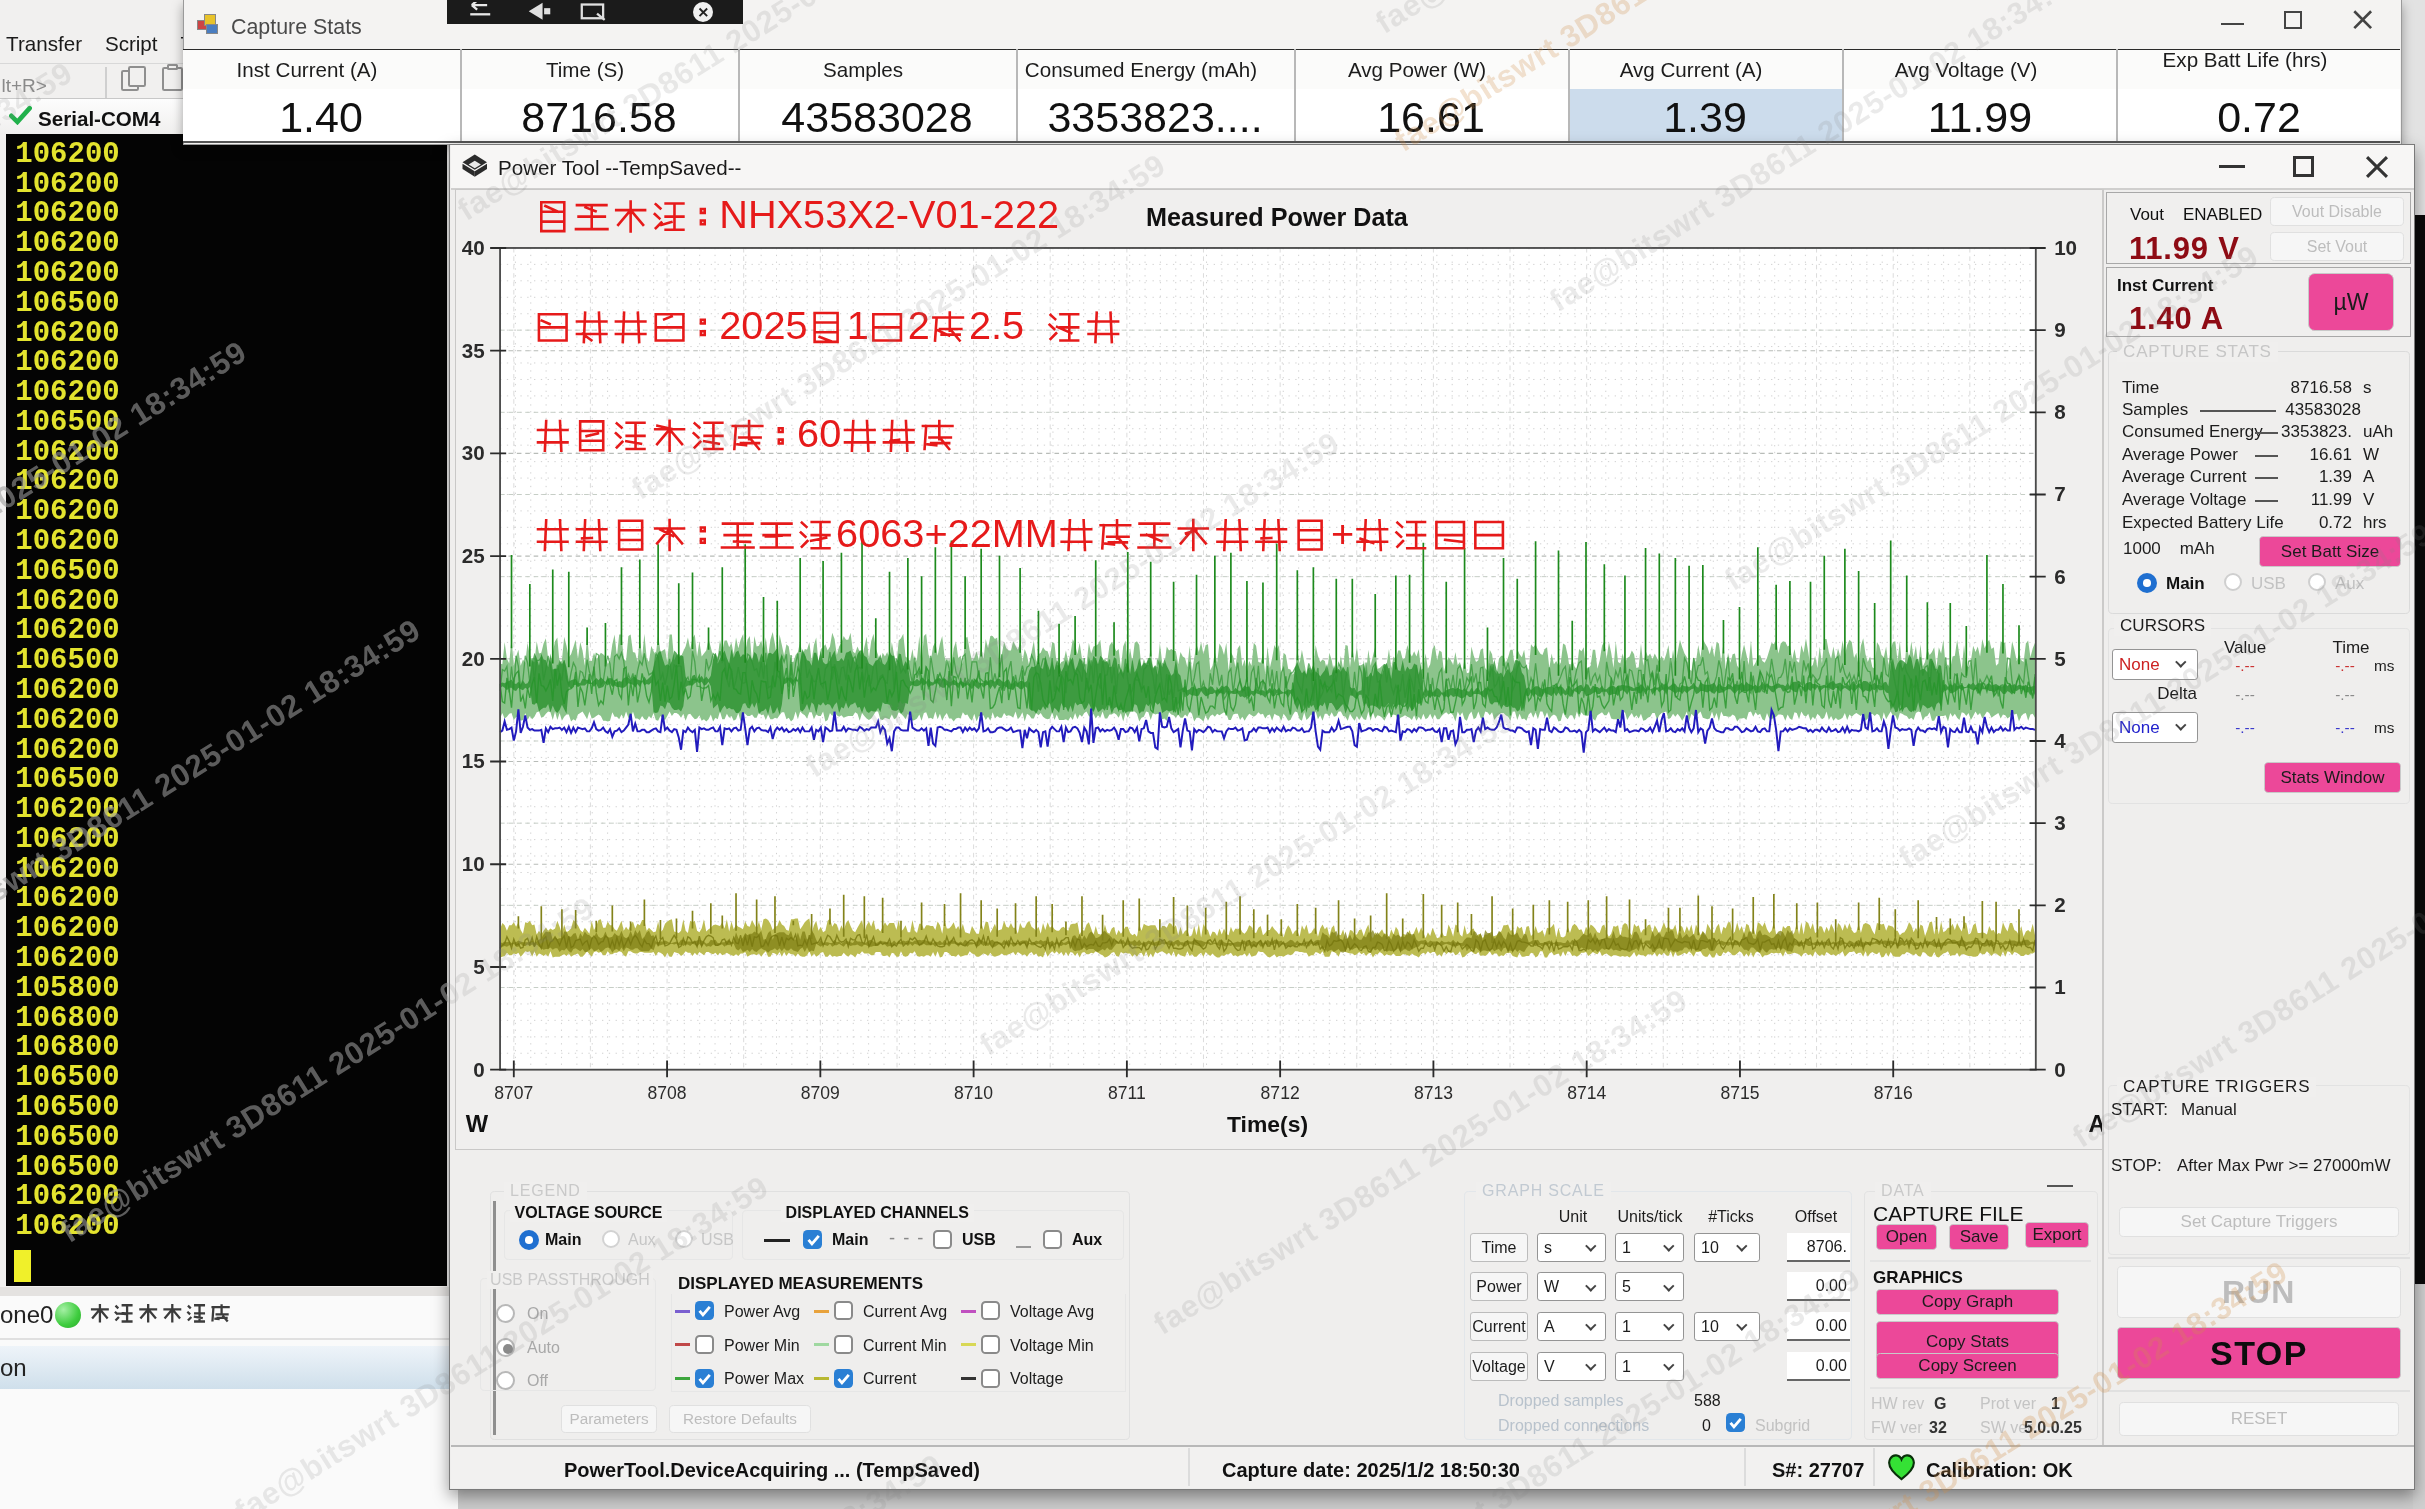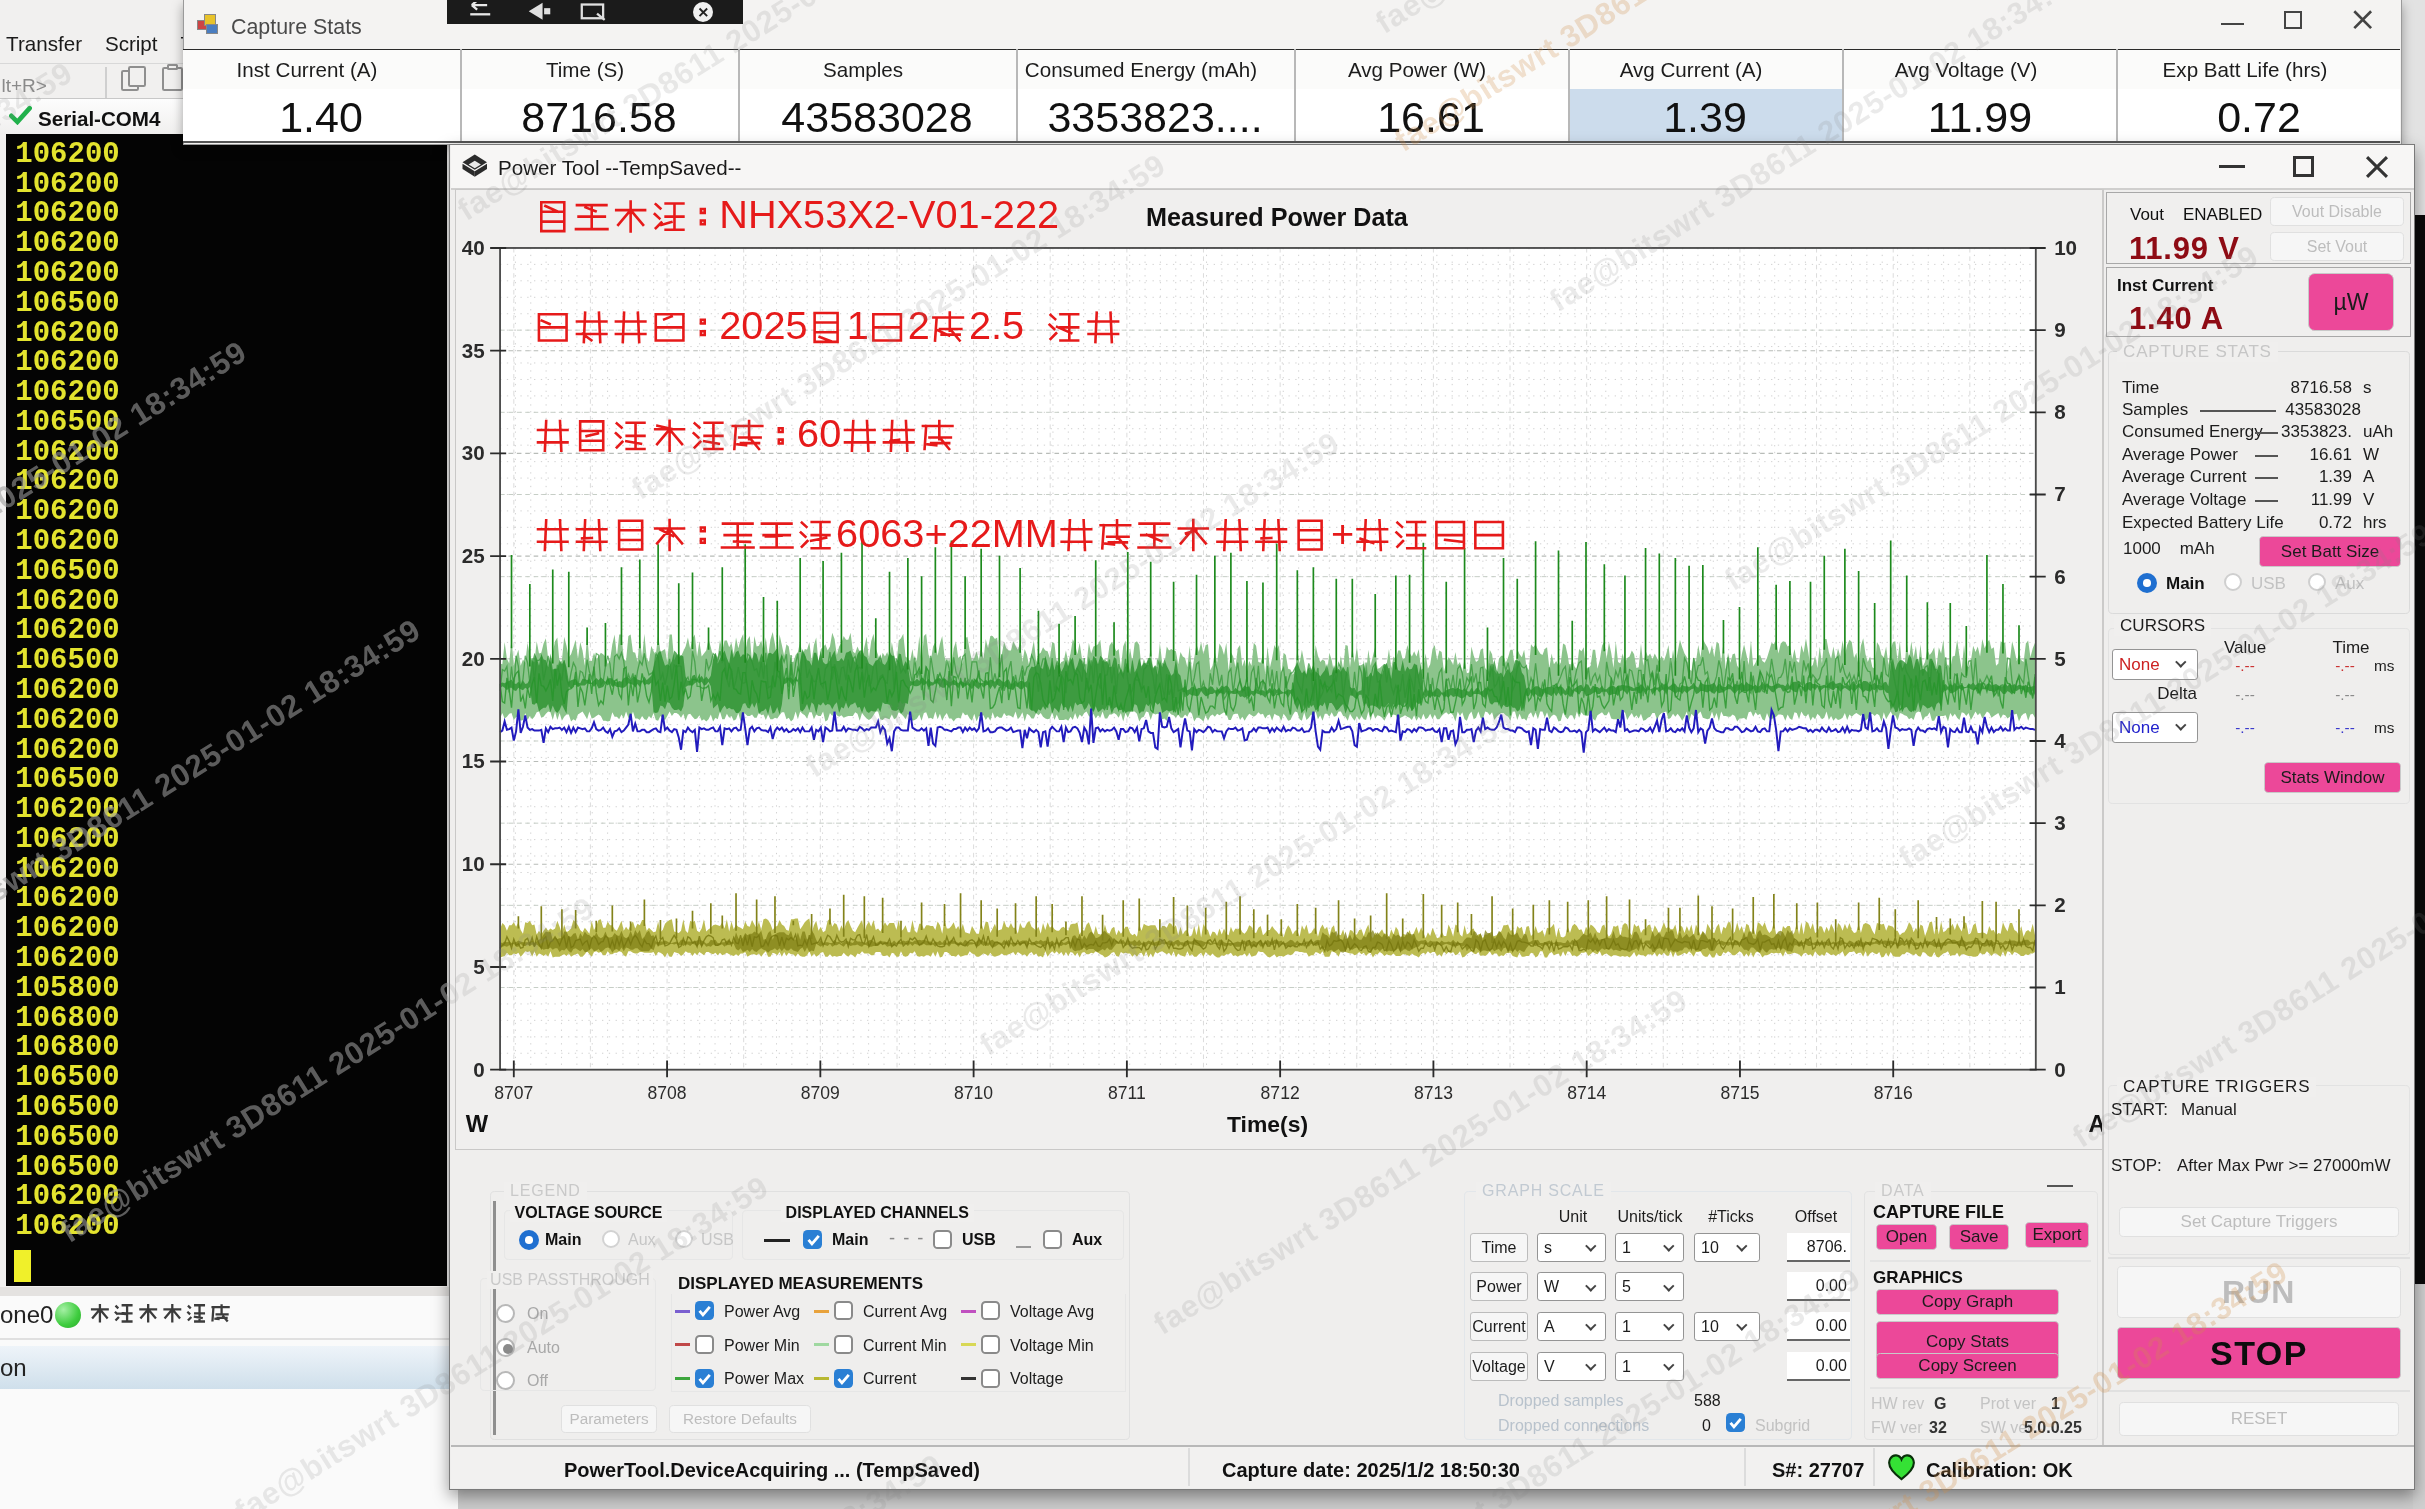--- a/index.html
+++ b/index.html
@@ -115,21 +115,21 @@
 <div class="txt" style="left:863px;top:58px;font-size:20.6px;color:#1c1c1c;transform:translateX(-50%)">Samples</div>
 <div class="txt" style="left:877px;top:93px;font-size:43px;color:#111;transform:translateX(-50%)">43583028</div>
 <div class="txt" style="left:1141px;top:58px;font-size:20.6px;color:#1c1c1c;transform:translateX(-50%)">Consumed Energy (mAh)</div>
 <div class="txt" style="left:1155px;top:93px;font-size:43px;color:#111;transform:translateX(-50%)">3353823....</div>
 <div class="txt" style="left:1417px;top:58px;font-size:20.6px;color:#1c1c1c;transform:translateX(-50%)">Avg Power (W)</div>
 <div class="txt" style="left:1431px;top:93px;font-size:43px;color:#111;transform:translateX(-50%)">16.61</div>
 <div class="txt" style="left:1691px;top:58px;font-size:20.6px;color:#1c1c1c;transform:translateX(-50%)">Avg Current (A)</div>
 <div class="txt" style="left:1705px;top:93px;font-size:43px;color:#111;transform:translateX(-50%)">1.39</div>
 <div class="txt" style="left:1966px;top:58px;font-size:20.6px;color:#1c1c1c;transform:translateX(-50%)">Avg Voltage (V)</div>
 <div class="txt" style="left:1980px;top:93px;font-size:43px;color:#111;transform:translateX(-50%)">11.99</div>
-<div class="txt" style="left:2245px;top:58px;font-size:20.6px;color:#1c1c1c;transform:translateX(-50%)">Exp Batt Life (hrs)</div>
+<div class="txt" style="left:2245px;top:48px;font-size:20.6px;color:#1c1c1c;transform:translateX(-50%)">Exp Batt Life (hrs)</div>
 <div class="txt" style="left:2259px;top:93px;font-size:43px;color:#111;transform:translateX(-50%)">0.72</div>
 <div class="abs" style="left:183px;top:141px;width:2217px;height:2.3px;background:#555"></div>
 <div class="abs" style="left:2221px;top:23px;width:23px;height:2.3px;background:#444"></div>
 <div class="abs" style="left:2284px;top:10.7px;width:18.3px;height:18.3px;border:2.3px solid #444"></div>
 <svg class="abs" style="left:2352px;top:9.2px" width="21.4" height="21.4" viewBox="0 0 28 28">
     <path d="M3 3 L25 25 M25 3 L3 25" stroke="#444" stroke-width="3.5"></path>
   </svg>
 <div class="abs" style="left:447px;top:0;width:296px;height:24.4px;background:#1b1b1b"></div>
 <svg class="abs" style="left:464px;top:2.3px" width="34" height="20" viewBox="0 0 44 26">
     <path d="M10 4 H30 M10 4 L17 10 M10 4 L17 -2" stroke="#e8e8e8" stroke-width="3" fill="none"></path>
@@ -426,21 +426,21 @@
 <div class="txt" style="left:1694px;top:1392px;font-size:16px;color:#1c1c1c">588</div>
 <div class="txt" style="left:1498px;top:1417px;font-size:16px;color:#b8c2cc">Dropped connections</div>
 <div class="txt" style="left:1702px;top:1417px;font-size:16px;color:#1c1c1c">0</div>
 <div class="cb on" style="left:1726px;top:1413px"></div>
 <svg class="abs" style="left:1728px;top:1416px" width="15.3" height="13.7" viewBox="0 0 26 24">
     <path d="M4 12 L10 19 L22 5" stroke="#fff" stroke-width="5" fill="none"></path>
   </svg>
 <div class="txt" style="left:1755px;top:1417px;font-size:16px;color:#c2c2c2">Subgrid</div>
 <div class="gbox" style="left:1864px;top:1191px;width:234px;height:249px;border-color:#e2e2e2"></div>
 <div class="glab" style="left:1875px;top:1182px;font-size:16px;color:#c9c9c9;letter-spacing:0.8px">DATA</div>
-<div class="txt" style="left:1873px;top:1202px;font-size:18px;font-weight:bold;color:#111">CAPTURE FILE</div>
+<div class="txt" style="left:1873px;top:1202px;font-size:21px;font-weight:normal;color:#111">CAPTURE FILE</div>
 <div class="btn" style="left:1876px;top:1224px;width:61px;height:26px;font-size:17px">Open</div>
 <div class="btn" style="left:1949px;top:1224px;width:60px;height:26px;font-size:17px">Save</div>
 <div class="btn" style="left:2025px;top:1222px;width:64px;height:26px;font-size:17px">Export</div>
 <div class="abs" style="left:1870px;top:1260px;width:221px;height:1.5px;background:#e4e4e4"></div>
 <div class="txt" style="left:1873px;top:1268px;font-size:17px;font-weight:bold;color:#111">GRAPHICS</div>
 <div class="btn" style="left:1876px;top:1289px;width:183px;height:26px;font-size:17px">Copy Graph</div>
 <div class="btn" style="left:1876px;top:1321px;width:183px;height:42px;font-size:17px">Copy Stats</div>
 <div class="btn" style="left:1876px;top:1353px;width:183px;height:26px;font-size:17px">Copy Screen</div>
 <div class="abs" style="left:1870px;top:1387px;width:221px;height:1.5px;background:#e4e4e4"></div>
 <div class="txt" style="left:1871px;top:1395px;font-size:16px;color:#c4c4c4">HW rev</div>

